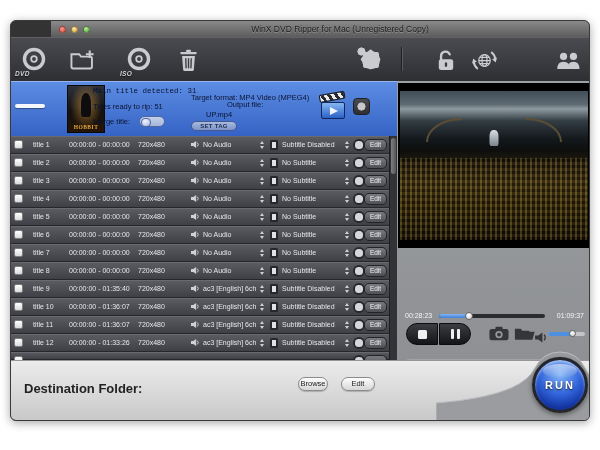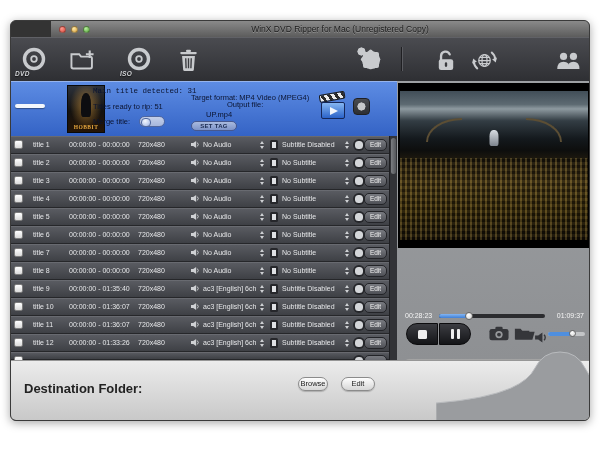--- a/index.html
+++ b/index.html
@@ -739,15 +739,18 @@
 
     <div class="bottom-bar">
       <span class="dest-label">Destination Folder:</span>
       <div class="aqua-btn browse">Browse</div>
       <div class="aqua-btn open">Edit</div>
     </div>
 
     <svg class="run-housing" viewBox="0 0 155 76">
       <path d="M0,57 Q50,53 75,42 Q93,34 99,22 Q107,6 124,6 Q141,6 149,22 L155,32 L155,76 L0,76 Z" fill="#9a9c9f" stroke="#b9bbbe" stroke-width="1"></path>
     </svg>
+    <div class="run-btn">
+      <span>RUN</span>
+    </div>
 
   </div>
 </div>
 
 </body></html>

